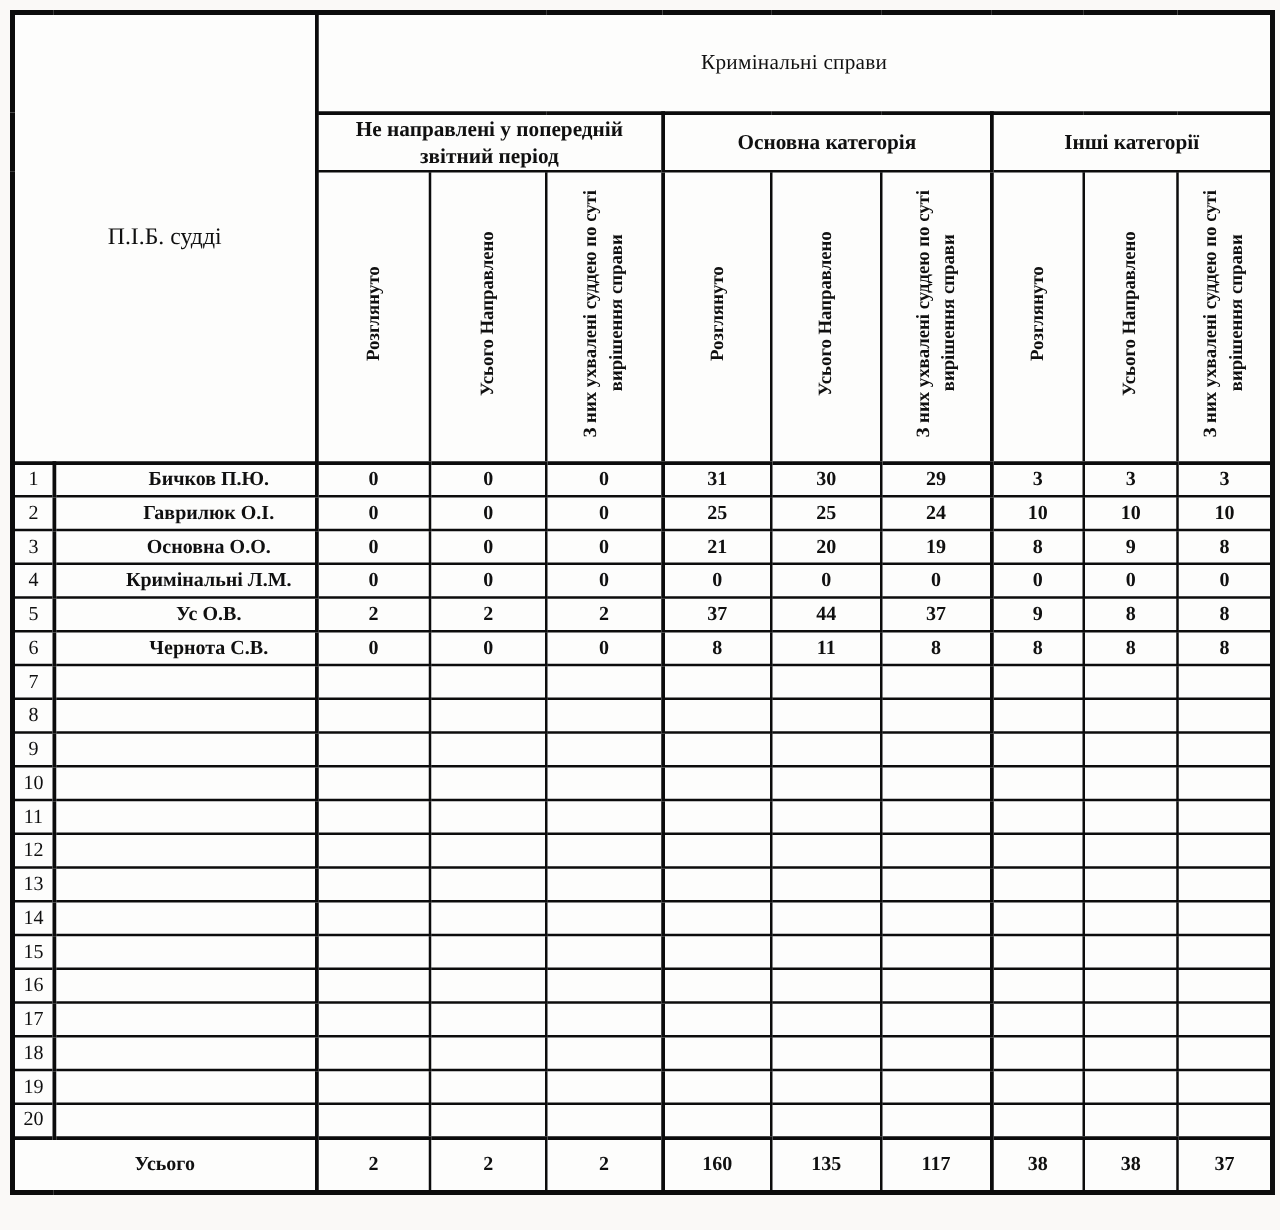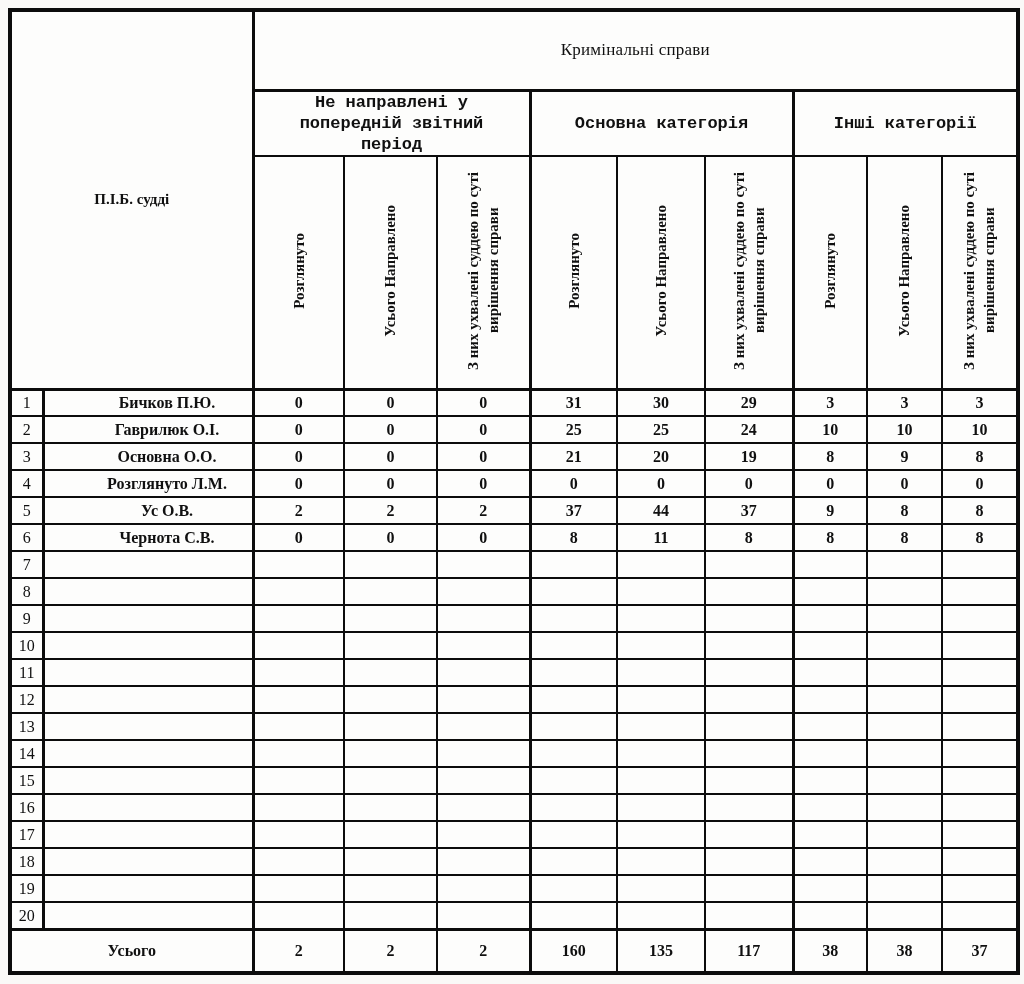--- a/index.html
+++ b/index.html
@@ -37,24 +37,24 @@
   }
   
   col.c-num  { width: 33px; }
   col.c-name { width: 210px; }
   col.g1a { width: 91px; }  col.g1b { width: 93px; }  col.g1c { width: 93px; }
   col.g2a { width: 87px; }  col.g2b { width: 88px; }  col.g2c { width: 88px; }
   col.g3a { width: 74px; }  col.g3b { width: 75px; }  col.g3c { width: 76px; }
 
   
   tr.hdr-top     { height: 80px; }
-  tr.hdr-groups  { height: 47px; font-family: Liberation Mono, monospace; }
+  tr.hdr-groups  { height: 47px; }
   tr.hdr-sub     { height: 233px; }
   th.top-title   { font-size: 17px; font-weight: normal; letter-spacing: .2px; }
-  th.name-head   { font-size: 15px; font-weight: bold; }
+  th.name-head   { font-size: 19px; font-weight: normal; }
   th.group-head  { font-size: 17px; font-weight: bold; line-height: 1.25; padding: 0 14px; }
   th.vert-head   { font-size: 15px; font-weight: bold; }
   th.vert-head .vtxt {
     display: inline-block;
     writing-mode: vertical-rl;
     transform: rotate(180deg);
     max-height: 205px;
     line-height: 1.35;
     white-space: normal;
   }
@@ -160,21 +160,21 @@
           <td>0</td>
           <td>21</td>
           <td>20</td>
           <td>19</td>
           <td>8</td>
           <td>9</td>
           <td>8</td>
         </tr>
         <tr>
           <td class="num-cell">4</td>
-          <td class="name-cell">Розглянуто Л.М.</td>
+          <td class="name-cell">Кримінальні Л.М.</td>
           <td>0</td>
           <td>0</td>
           <td>0</td>
           <td>0</td>
           <td>0</td>
           <td>0</td>
           <td>0</td>
           <td>0</td>
           <td>0</td>
         </tr>

